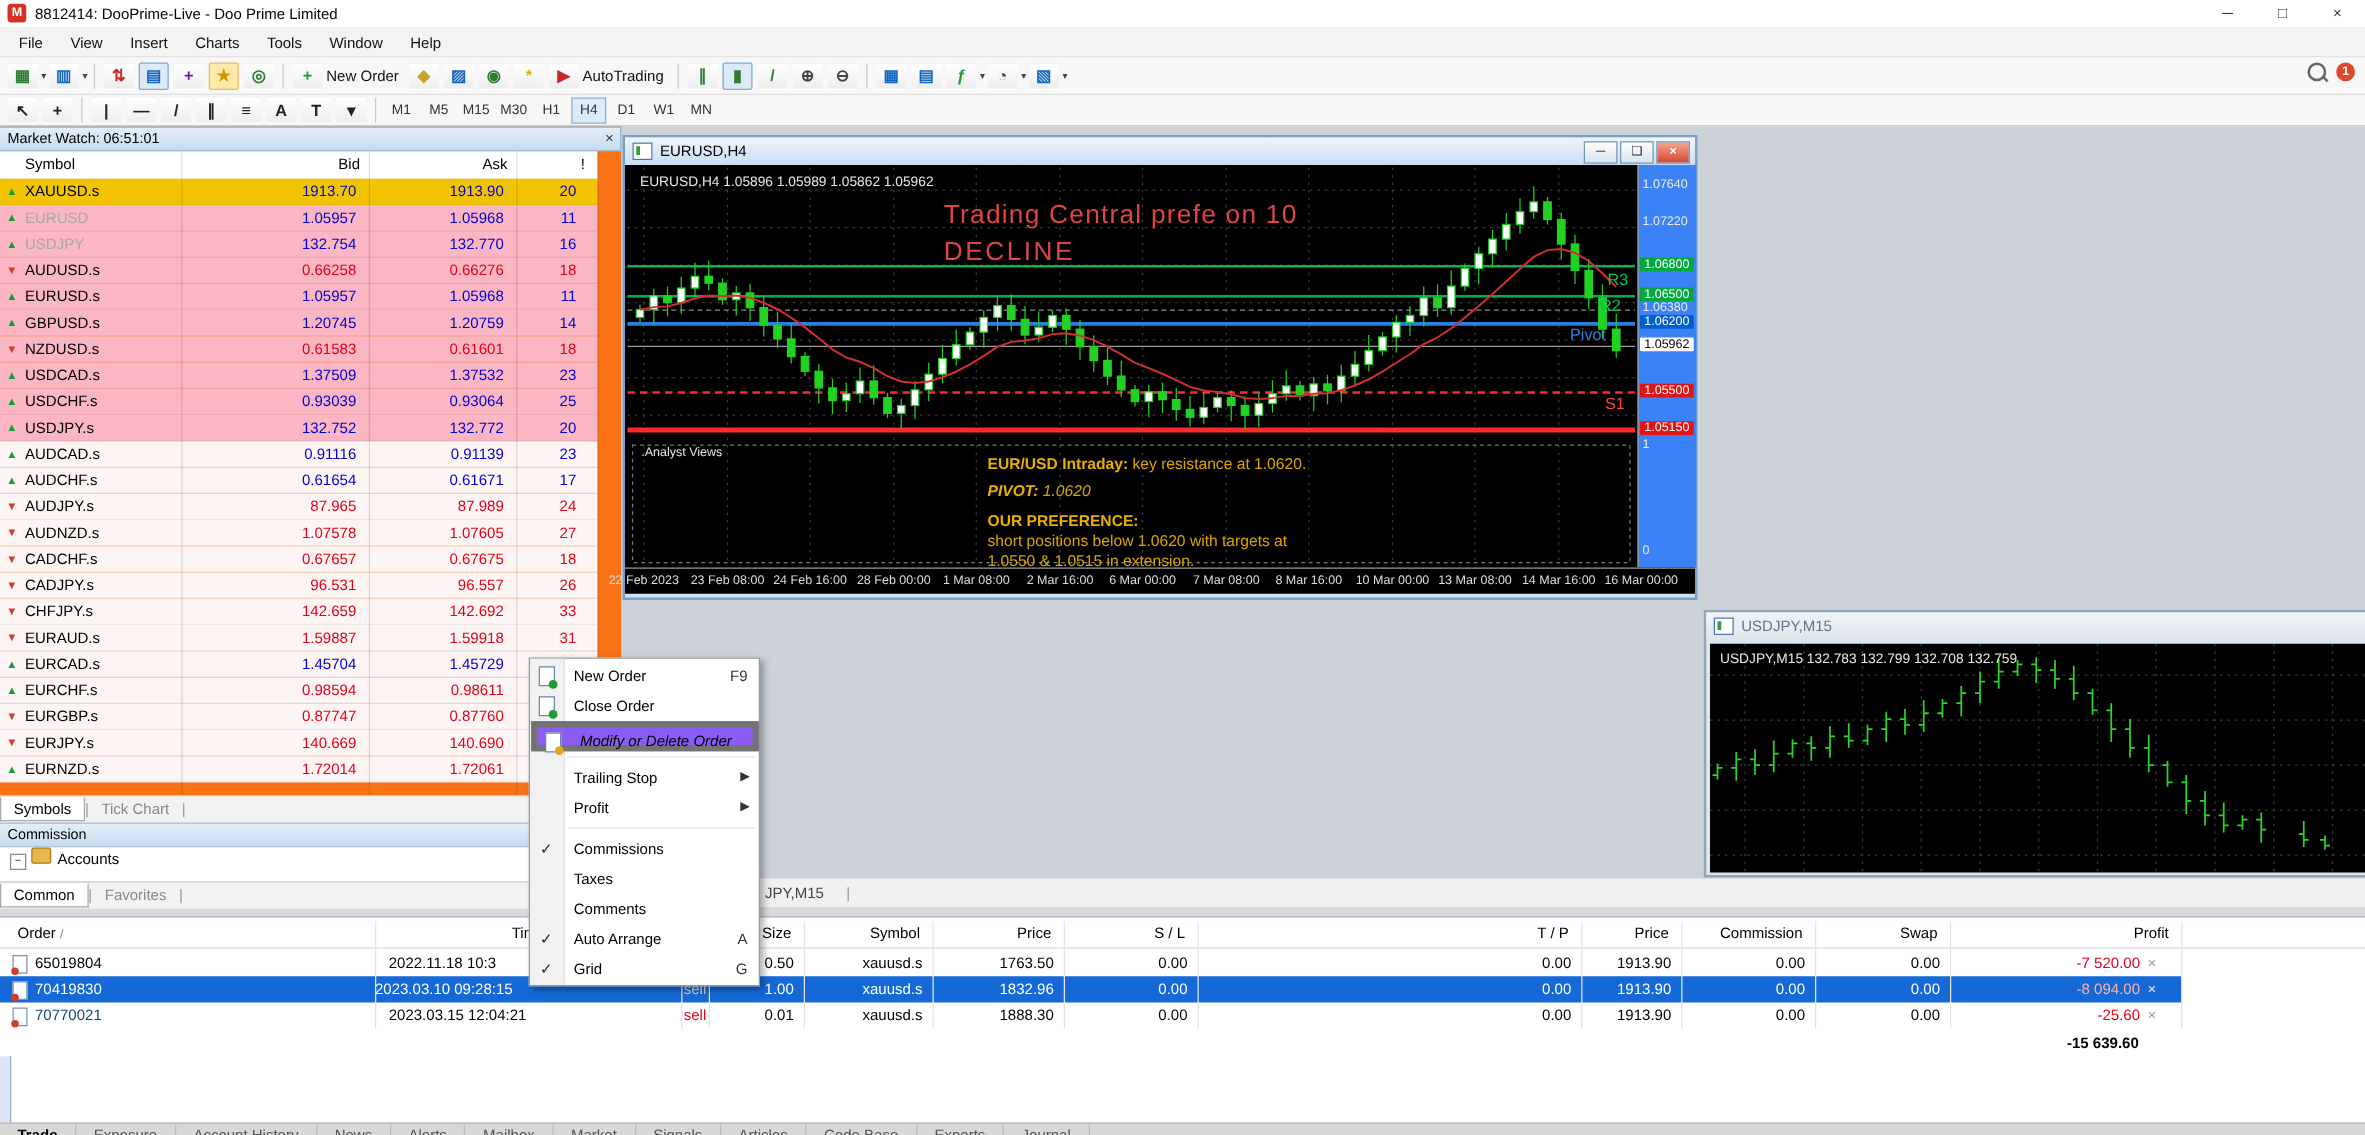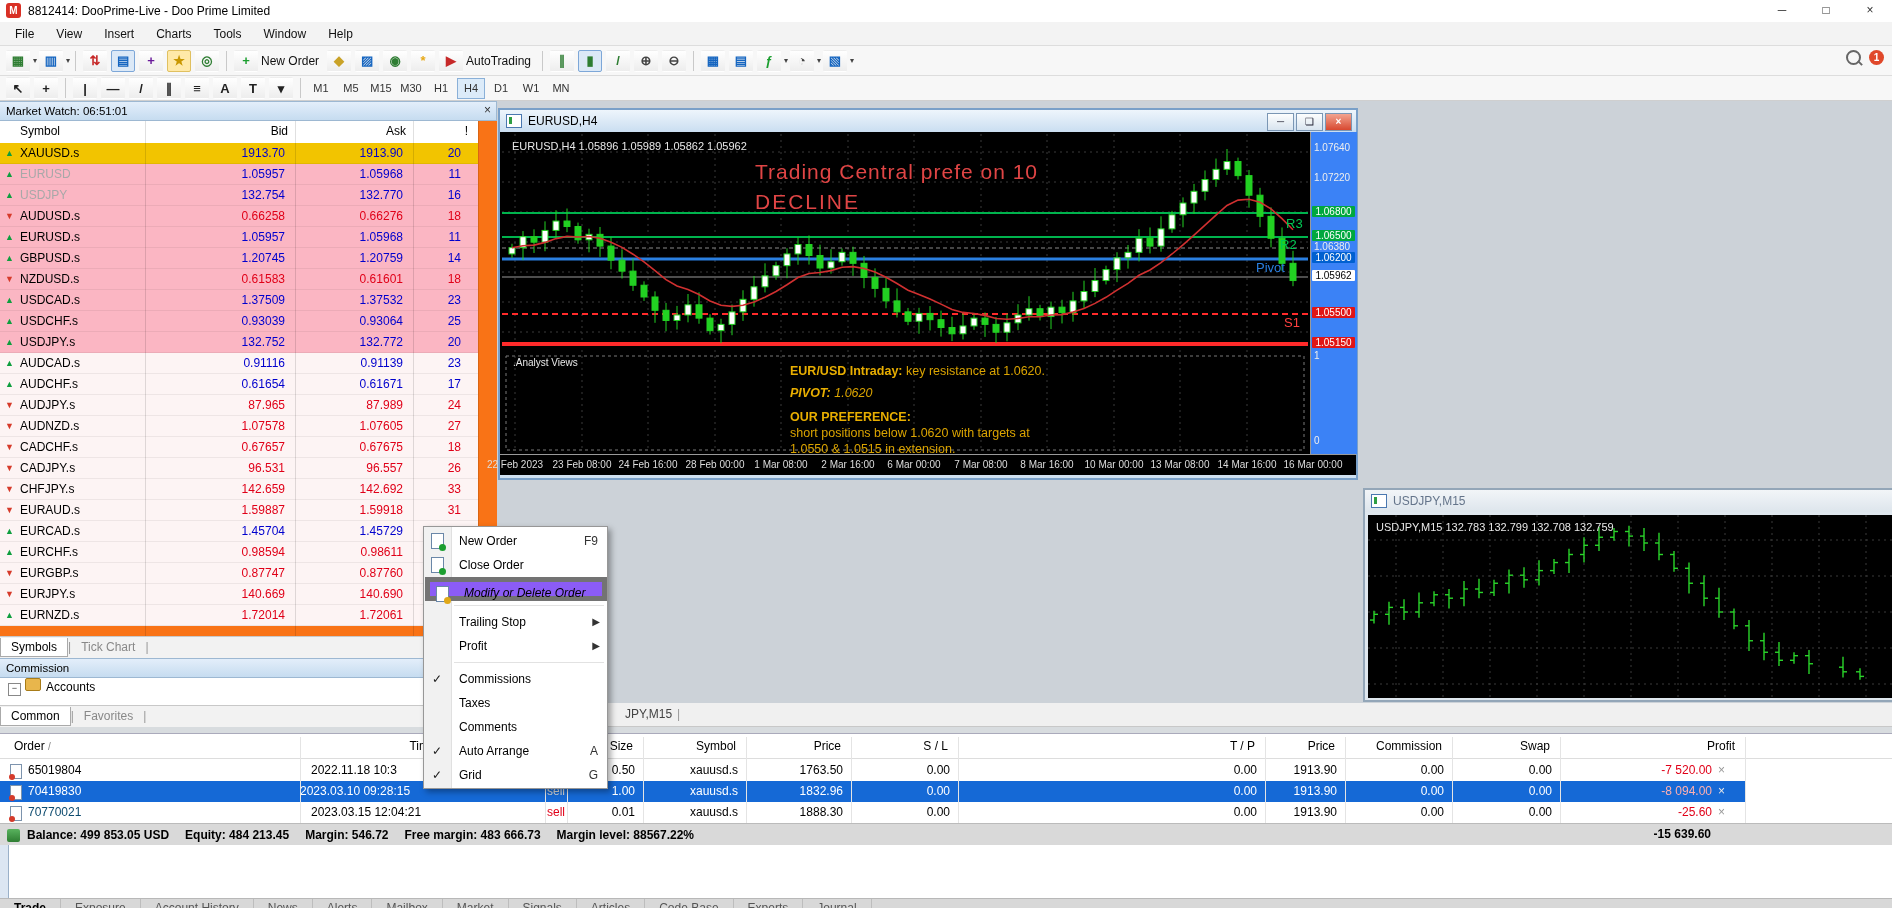--- a/index.html
+++ b/index.html
@@ -382,21 +382,21 @@
     </div>
     <div id="nav-tabs" style="top:47px;">
         <span class="tab active">Common</span>
         <span class="tabsep">|</span>
         <span class="tab">Favorites</span>
         <span class="tabsep">|</span>
       </div>
   </div>
 
   <div class="abs" id="tabstrip">
-    <span style="position:absolute;left:115px;top:4px;color:#444;margin-left:13px;">JPY,M15</span>
+    <span style="position:absolute;left:115px;top:4px;color:#444;">JPY,M15</span>
     <span style="position:absolute;left:180px;top:4px;color:#999;">|</span>
   </div>
   <div class="abs" id="gap-strip"></div>
 
   <div class="abs" id="eurusd-window">
     <div id="eu-titlebar">
       <span class="chart-ico"></span>
       <span>EURUSD,H4</span>
       <span style="position:absolute;right:4px;top:3px;display:flex;">
         <span class="wbtn">─</span>
@@ -805,28 +805,20 @@
           <span class="t-cell" style="top: 3px; left: 746px; width: 97px; text-align: right; color: rgb(0, 0, 0);">1888.30</span>
           <span class="t-cell" style="top: 3px; left: 851px; width: 99px; text-align: right; color: rgb(0, 0, 0);">0.00</span>
           <span class="t-cell" style="top: 3px; left: 958px; width: 299px; text-align: right; color: rgb(0, 0, 0);">0.00</span>
           <span class="t-cell" style="top: 3px; left: 1265px; width: 72px; text-align: right; color: rgb(0, 0, 0);">1913.90</span>
           <span class="t-cell" style="top: 3px; left: 1345px; width: 99px; text-align: right; color: rgb(0, 0, 0);">0.00</span>
           <span class="t-cell" style="top: 3px; left: 1452px; width: 100px; text-align: right; color: rgb(0, 0, 0);">0.00</span>
           <span class="t-cell" style="top: 3px; left: 1560px; width: 152px; text-align: right; color: rgb(224, 0, 24);">-25.60</span>
           <span class="t-cell" style="top: 3px; left: 1718px; color: rgb(153, 153, 153);">×</span>
         </div>
       </div>
-    <div id="t-status">
-      <span id="st-icon"></span>
-      <span class="st-seg" style="margin-left:7px;">Balance: 499 853.05 USD</span>
-      <span class="st-seg">Equity: 484 213.45</span>
-      <span class="st-seg">Margin: 546.72</span>
-      <span class="st-seg">Free margin: 483 666.73</span>
-      <span class="st-seg">Margin level: 88567.22%</span>
-    </div>
     <div id="summary-profit">-15 639.60</div>
   <div class="t-vline" style="left: 300px;"></div>
       <div class="t-vline" style="left: 545px;"></div>
       <div class="t-vline" style="left: 567px;"></div>
       <div class="t-vline" style="left: 643px;"></div>
       <div class="t-vline" style="left: 746px;"></div>
       <div class="t-vline" style="left: 851px;"></div>
       <div class="t-vline" style="left: 958px;"></div>
       <div class="t-vline" style="left: 1265px;"></div>
       <div class="t-vline" style="left: 1345px;"></div>

